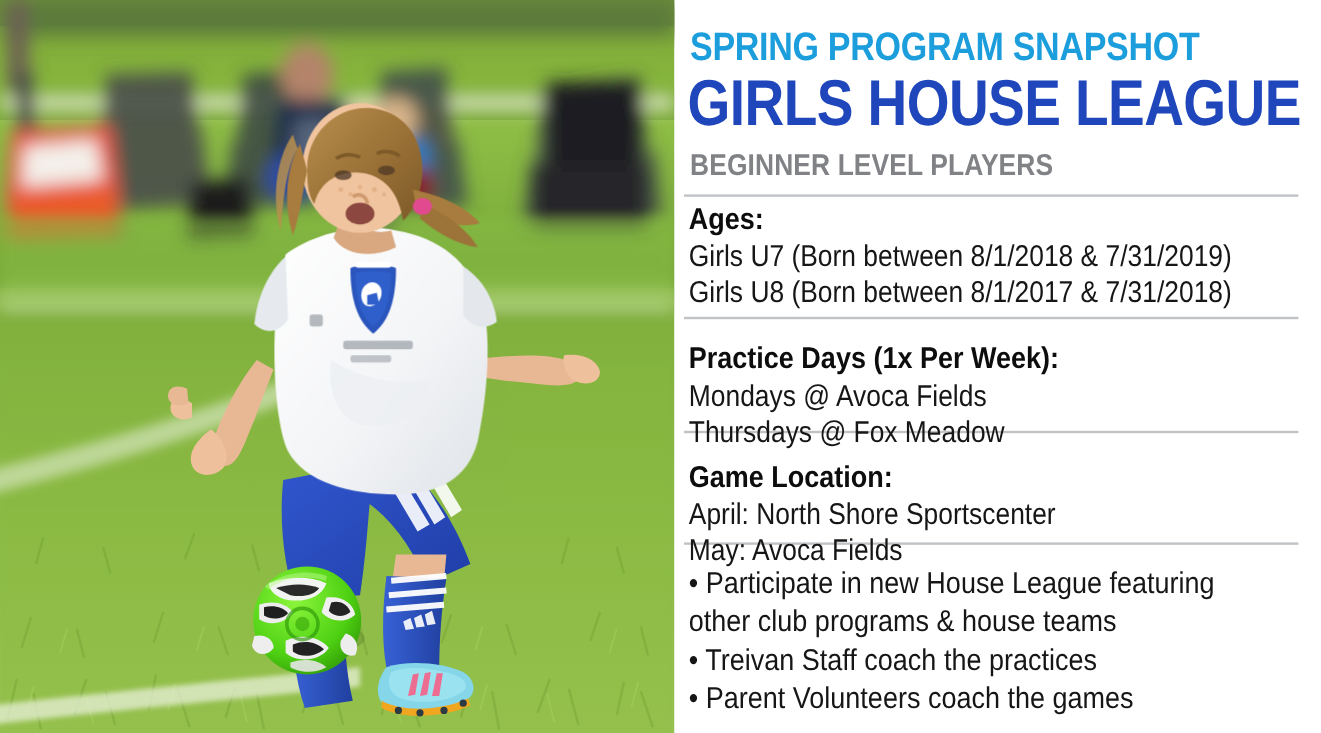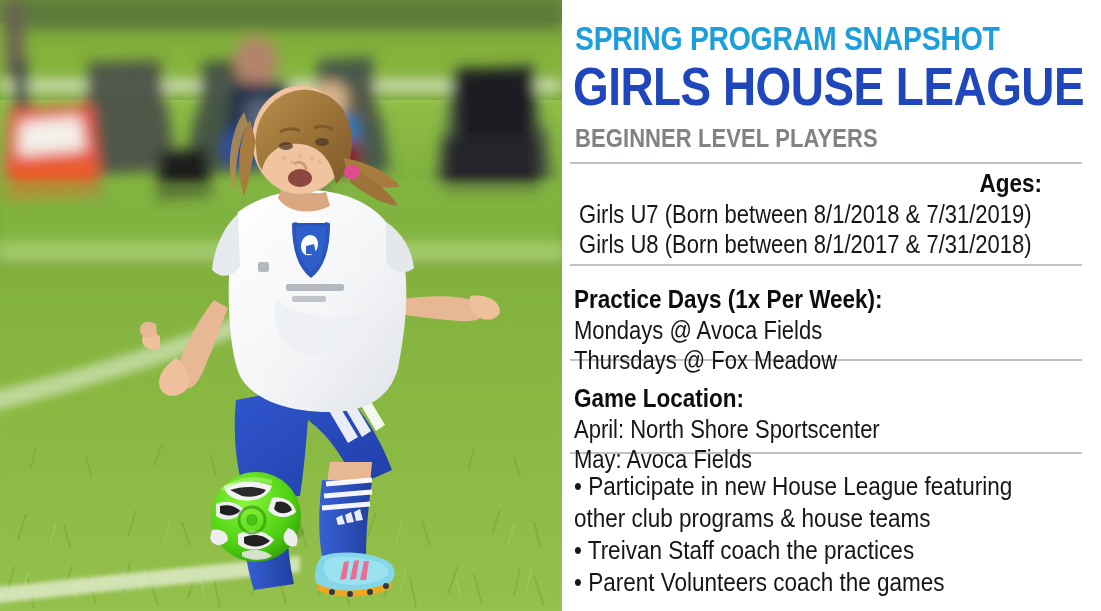--- a/index.html
+++ b/index.html
@@ -89,21 +89,21 @@
   .rule.r1 { top: 162px; }
   .rule.r2 { top: 264px; }
   .rule.r3 { top: 359px; }
   .rule.r4 { top: 452px; }
 
   .block {
     position: absolute;
     left: 12px;
     width: 520px;
   }
-  .block.b1 { top: 168px; text-align: right; }
+  .block.b1 { top: 168px; }
   .block.b2 { top: 284px; }
   .block.b3 { top: 383px; }
   .block.b4 { top: 470px; }
 
   .block-head {
     font-family: "Liberation Sans Narrow", "Liberation Sans", sans-serif;
     font-weight: bold;
     font-size: 25px;
     line-height: 31px;
     color: #0d0d0d;

